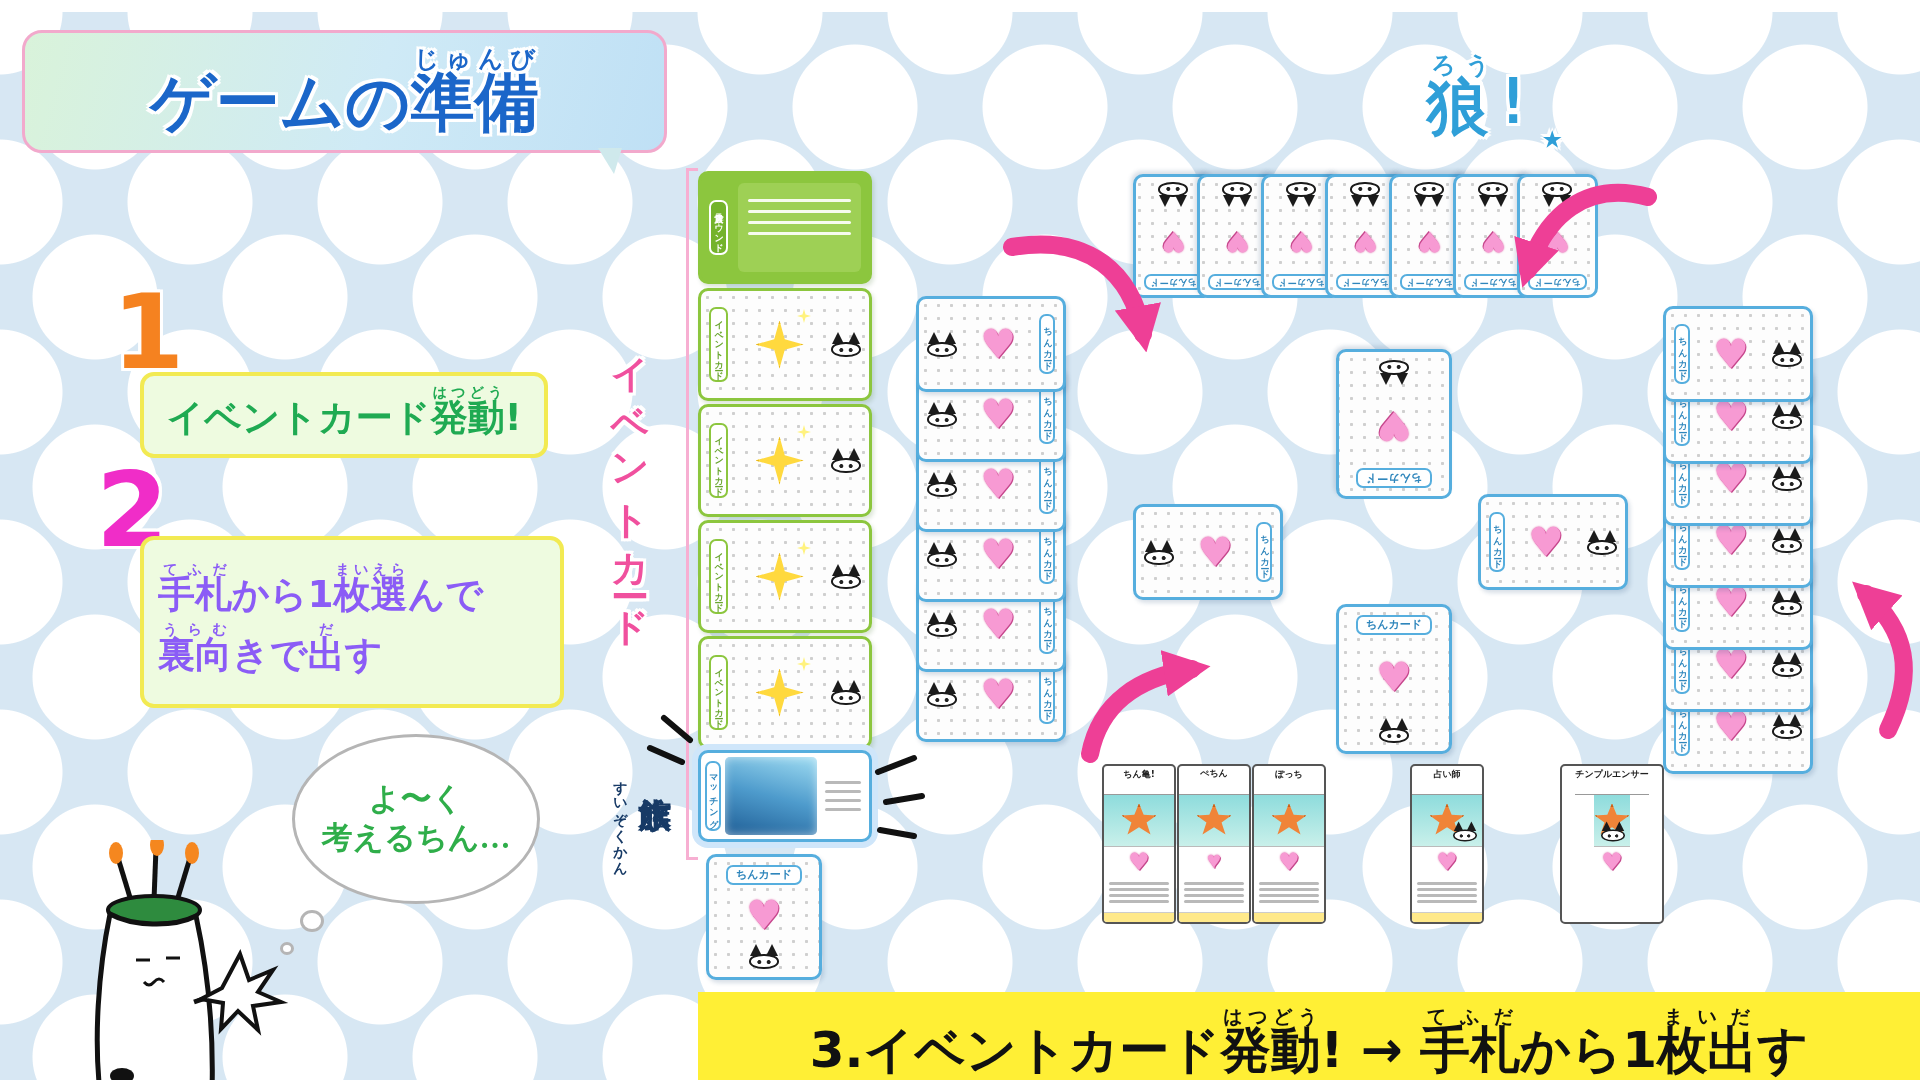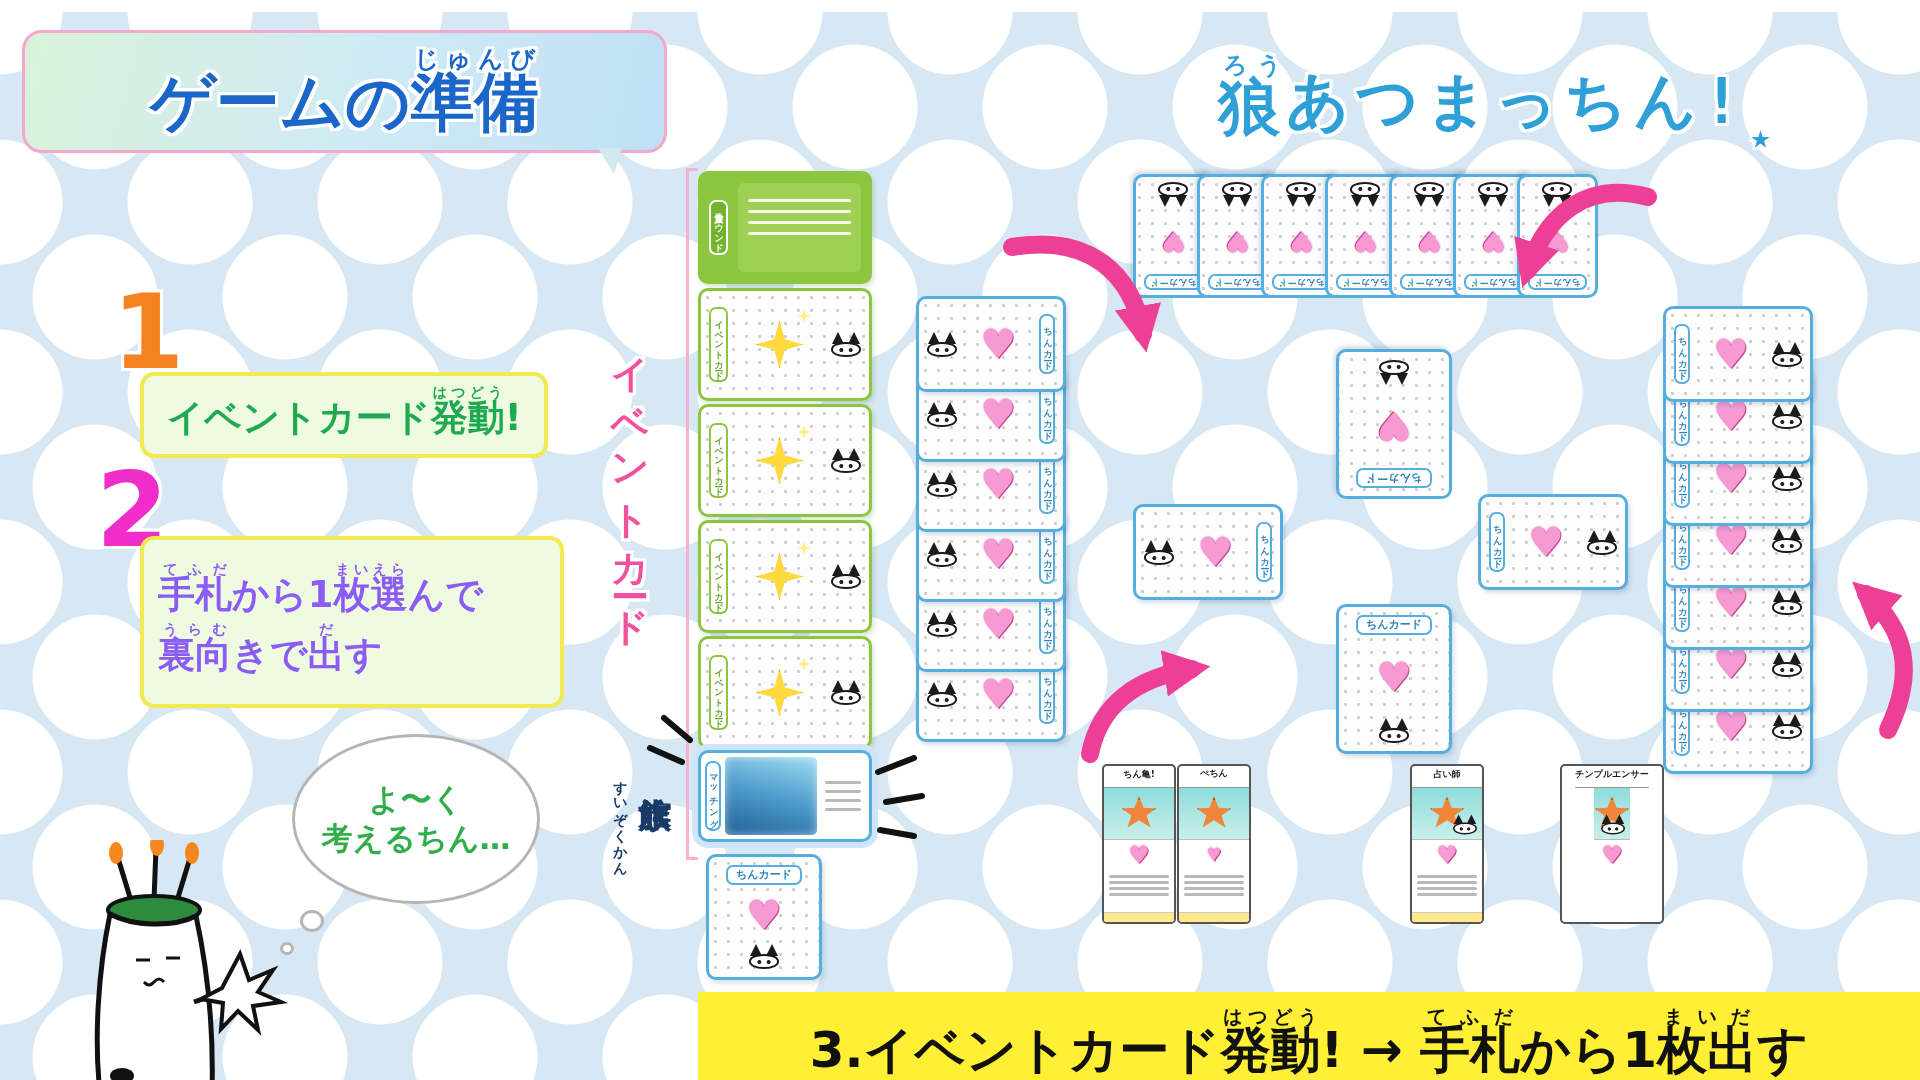--- a/index.html
+++ b/index.html
@@ -54,21 +54,21 @@
   .box1 { left:140px; top:360px; width:408px; height:86px; align-items:center; }
   .box2 { left:140px; top:524px; width:424px; height:172px; align-items:flex-start; }
   .box2 .line { color:#8b5cf6; }
 
   
   .thought {
     position:absolute; left:292px; top:722px; width:248px; height:170px;
     background:#fff; border:3px solid #b5b5b5; border-radius:50%;
     display:flex; flex-direction:column; align-items:center; justify-content:center;
   }
-  .thought .tline1,.thought .tline2 { font-size:31px; font-weight:900; color:#2fae4a; line-height:1.25; }
+  .thought .tline1,.thought .tline2 { font-size:31px; font-weight:900; color:#2fae4a; line-height:1.25;font-family:Liberation Serif, serif; }
   .bub { position:absolute; background:#fff; border:3px solid #b5b5b5; border-radius:50%; }
   .bub.b1 { left:300px; top:898px; width:24px; height:22px; }
   .bub.b2 { left:280px; top:930px; width:14px; height:13px; }
 
   .mascot { position:absolute; left:52px; top:828px; }
 
   
   .dotted-bg {
     background-color:#fdfdfd;
     background-image:radial-gradient(circle,#cfcfcf 1.3px, rgba(0,0,0,0) 2px);
@@ -139,21 +139,21 @@
   .bracket { position:absolute; left:686px; top:156px; width:12px; height:692px;
     border-left:3px solid #f7afd2; border-top:3px solid #f7afd2; border-bottom:3px solid #f7afd2; }
   .aqua-caption { position:absolute; left:612px; top:760px; display:flex; flex-direction:row; gap:2px; }
   .aqua-caption .furi { writing-mode:vertical-rl; text-orientation:upright; font-size:14px; font-weight:700; color:#173a66; }
   .aqua-caption .kanji { writing-mode:vertical-rl; text-orientation:upright; font-size:33px; font-weight:900; color:#173a66; }
 
   
   .pcard { position:absolute; top:752px; width:74px; height:160px; background:#fff;
     border:2px solid #555; border-radius:5px; display:flex; flex-direction:column; overflow:hidden; }
   .pcard.wide { width:104px;align-items:center; }
-  .pname { height:22px; font-size:9px; font-weight:bold; color:#222; text-align:center;
+  .pname { height:29px; font-size:9px; font-weight:bold; color:#222; text-align:center;
     line-height:16px; border-bottom:1px solid #999; white-space:nowrap; overflow:hidden; }
   .part { height:52px; background:linear-gradient(180deg,#8edcdc,#c9f0ea);
     display:flex; align-items:center; justify-content:center; position:relative; border-bottom:1px solid #bbb; }
   .starfish { width:36px; height:34px; background:#f08438;
     clip-path:polygon(50% 0%,63% 33%,98% 35%,71% 56%,82% 91%,50% 70%,18% 91%,29% 56%,2% 35%,37% 33%);
     box-shadow:inset 0 0 0 3px #c85f18; }
   .part .wolf { position:absolute; right:2px; bottom:2px; transform:scale(.8); }
   .pheart { height:30px; display:flex; align-items:center; justify-content:center; }
   .ptext { flex:1; padding:2px 1px; }
   .pfoot { height:10px; background:#ffe98a; border-top:1px solid #ccc; }
@@ -170,21 +170,20 @@
 
 <div class="stage">
 
   <div class="title-box">
     <div class="title-text outline-w"><span>ゲームの</span><ruby><span>準備</span><rt>じゅんび</rt></ruby></div>
   </div>
   <div class="title-tail"></div>
 
   <div class="logo outline-w">
       <ruby><span>狼</span><rt>ろう</rt></ruby>
-      <span> あつまっちん</span>
       <span>!</span>
       <span class="star-glyph">★</span>
     </div>
 
   <div class="step-num n1 outline-w">1</div>
   <div class="step-box box1">
     <div class="line"><span>イベントカード</span><ruby><span>発動</span><rt>はつどう</rt></ruby><span>!</span></div>
   </div>
 
   <div class="step-num n2 outline-w">2</div>
@@ -504,20 +503,36 @@
         <span class="heart xs"></span>
       </div>
     <div class="ptext">
         <div class="tline"></div>
         <div class="tline"></div>
         <div class="tline"></div>
         <div class="tline"></div>
       </div>
     <div class="pfoot"></div>
   </div>
+  <div class="pcard" style="left:1252px;">
+    <div class="pname">ぽっち</div>
+    <div class="part">
+        <div class="starfish"></div>
+      </div>
+    <div class="pheart">
+        <span class="heart xs"></span>
+      </div>
+    <div class="ptext">
+        <div class="tline"></div>
+        <div class="tline"></div>
+        <div class="tline"></div>
+        <div class="tline"></div>
+      </div>
+    <div class="pfoot"></div>
+  </div>
   <div class="pcard" style="left:1410px;">
     <div class="pname">占い師</div>
     <div class="part">
         <div class="starfish"></div>
         <div class="wolf">
           <div class="wolf-face"></div>
         </div>
       </div>
     <div class="pheart">
         <span class="heart xs"></span>

